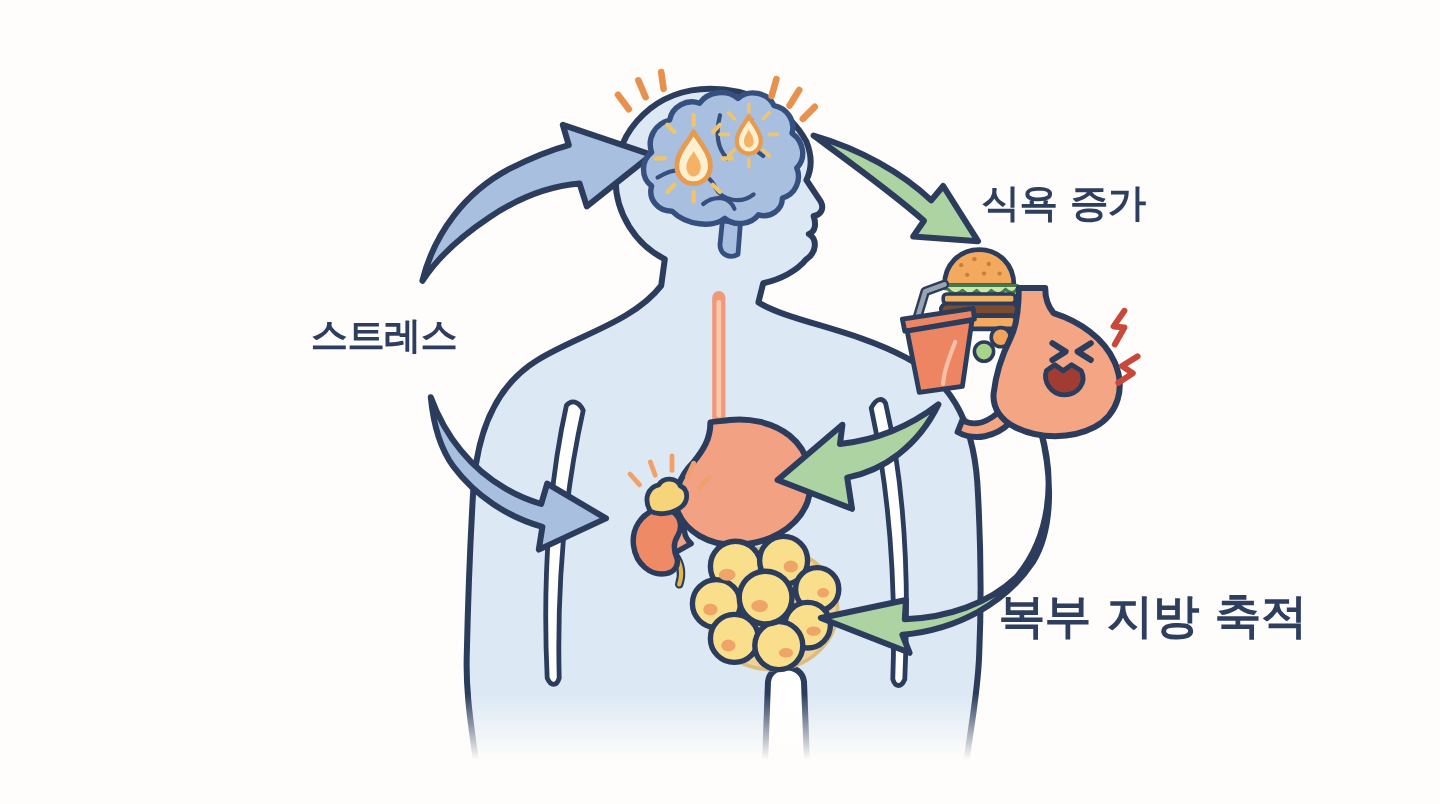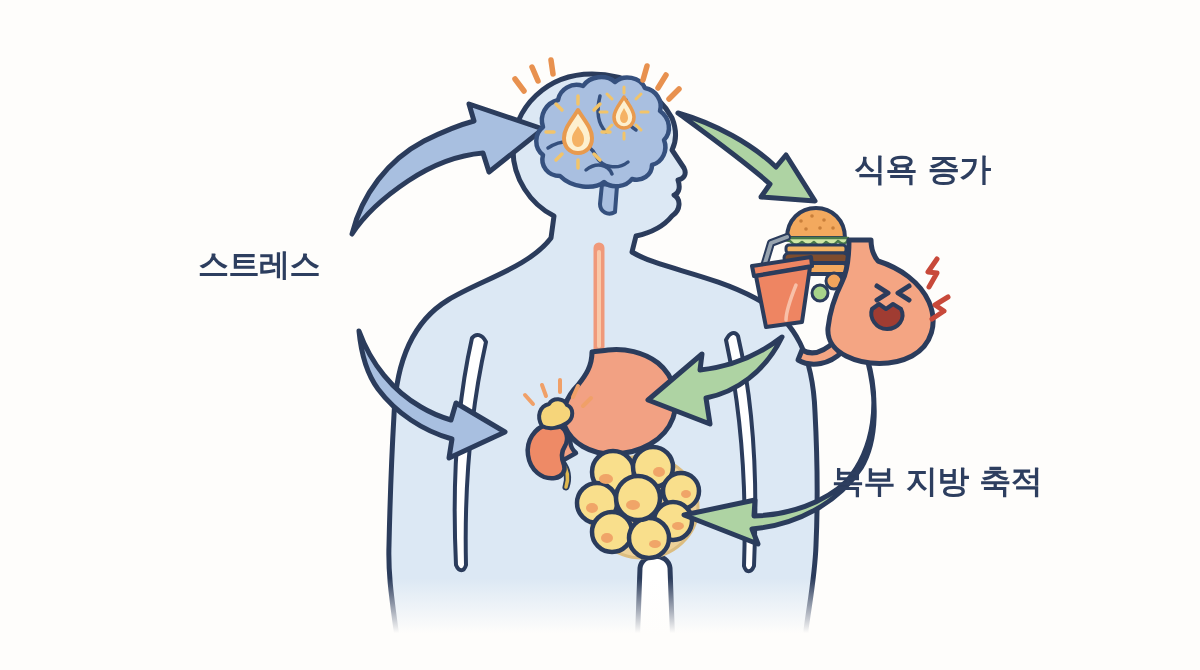--- a/index.html
+++ b/index.html
@@ -5,23 +5,23 @@
   html,body{margin:0;padding:0;background:#fefdfb;}
   #stage{
     position:relative;width:1200px;height:670px;overflow:hidden;background:#fefdfb;
     font-family:"DejaVu Sans","Liberation Sans",sans-serif;
   }
   #stage svg{position:absolute;left:0;top:0;}
   .label{
     position:absolute;color:#2d3e5f;font-weight:700;letter-spacing:-0.5px;
     white-space:nowrap;line-height:1.32;
   }
-  .label-stress{left:198px;top:244px;width:244px;font-size:31px;}
-  .label-appetite{left:818px;top:148px;font-size:32px;margin-left:36px;}
-  .label-fat{left:832px;top:460px;font-size:32px;}
+  .label-stress{left:198px;top:260px;width:244px;text-align:center;font-size:31px;}
+  .label-appetite{left:818px;top:148px;font-size:32px;}
+  .label-fat{left:832px;top:489px;font-size:39px;}
   .bottom-fade{
     position:absolute;left:0;top:578px;width:1200px;height:92px;pointer-events:none;
     background:linear-gradient(to bottom, rgba(254,253,251,0) 0%, #fefdfb 60%, #fefdfb 100%);
   }
 </style>
 </head>
 <body>
 
 <div id="stage">
 

